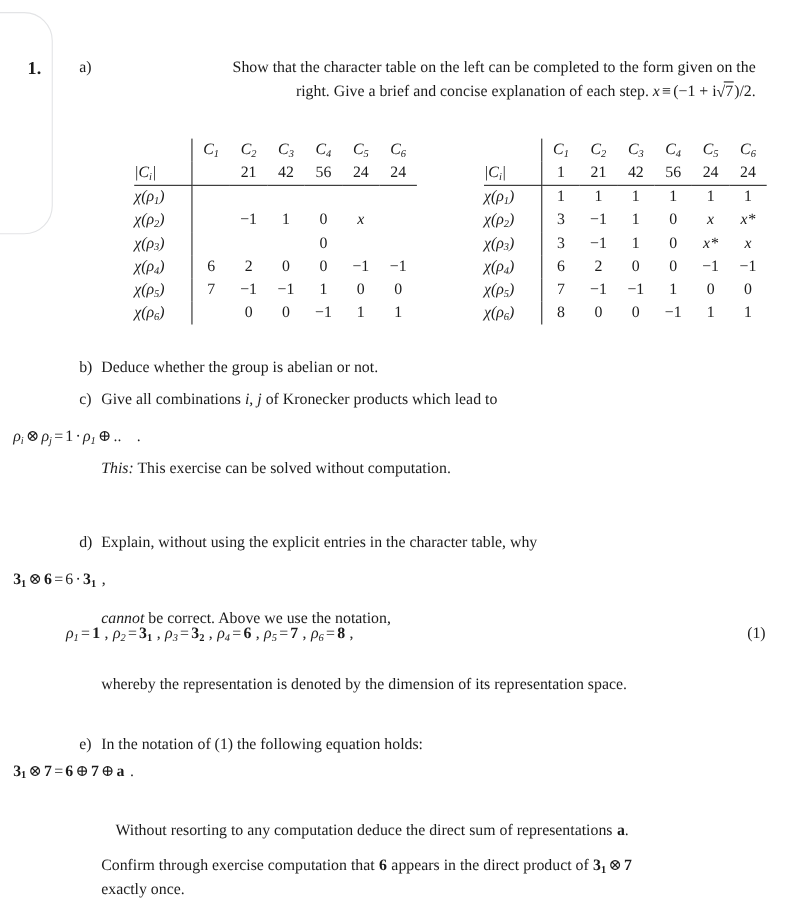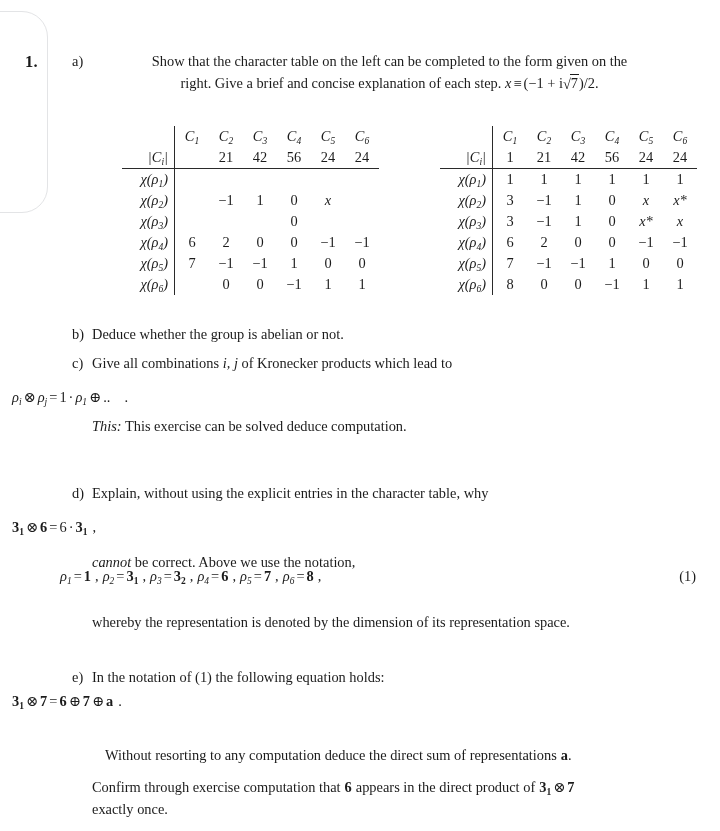--- a/index.html
+++ b/index.html
@@ -58,21 +58,21 @@
     text-align: left;
   }
   .part-body {
     flex: 1 1 auto;
   }
   .part-body p {
     margin: 0;
   }
 
   #part-a { left: 72px; top: 52px; width: 615px; }
-  #part-a .part-body { text-align: center; }
+  #part-a .part-body { text-align: right; }
   #part-a .line2 { margin-top: 3px; }
 
   #part-b { left: 72px; top: 325px; width: 615px; }
   #part-c { left: 72px; top: 354px; width: 615px; }
   #part-d { left: 72px; top: 484px; width: 615px; }
   #part-e { left: 72px; top: 668px; width: 615px; }
 
   .sub-block {
     position: absolute;
     left: 92px;
@@ -124,21 +124,21 @@
   #table-right { left: 440px; top: 126px; }
 
   .char-table td {
     padding: 0 0 0 0;
     text-align: center;
     height: 21px;
     min-width: 34px;
     white-space: nowrap;
   }
   .char-table td.rowhead {
-    text-align: right;
+    text-align: left;
     padding-right: 6px;
     min-width: 46px;
   }
   
   .char-table td.rowhead { border-right: 1.1px solid #2a2a2a; }
   
   .char-table tr.rule-row > td { border-bottom: 1.1px solid #2a2a2a; }
   .char-table tr.rule-row > td.rowhead { border-bottom: 1.1px solid #2a2a2a; }
 
   .char-table td.cls { font-style: italic; }
@@ -332,21 +332,21 @@
       <span>of Kronecker products which lead to</span>
     </div>
   </div>
 
   <div class="centered-eq" id="eq-c">
     <span class="mi"><span>ρ</span><sub>i</sub></span><span class="op">⊗</span><span class="mi"><span>ρ</span><sub>j</sub></span><span class="op">=</span><span>1</span><span class="op">·</span><span class="mi"><span>ρ</span><sub>1</sub></span><span class="op">⊕</span><span>..</span><span style="padding-left:14px">.</span>
   </div>
 
   <div class="sub-block" id="hint-block">
     <span class="it">This:</span>
-    <span>This exercise can be solved deduce computation.</span>
+    <span>This exercise can be solved without computation.</span>
   </div>
 
   <div class="part" id="part-d">
     <div class="part-label">d)</div>
     <div class="part-body">Explain, without using the explicit entries in the character table, why</div>
   </div>
 
   <div class="centered-eq" id="eq-d">
     <span class="bold"><span>3</span><sub>1</sub></span><span class="op">⊗</span><span class="bold">6</span><span class="op">=</span><span>6</span><span class="op">·</span><span class="bold"><span>3</span><sub>1</sub></span><span style="padding-left:5px">,</span>
   </div>

